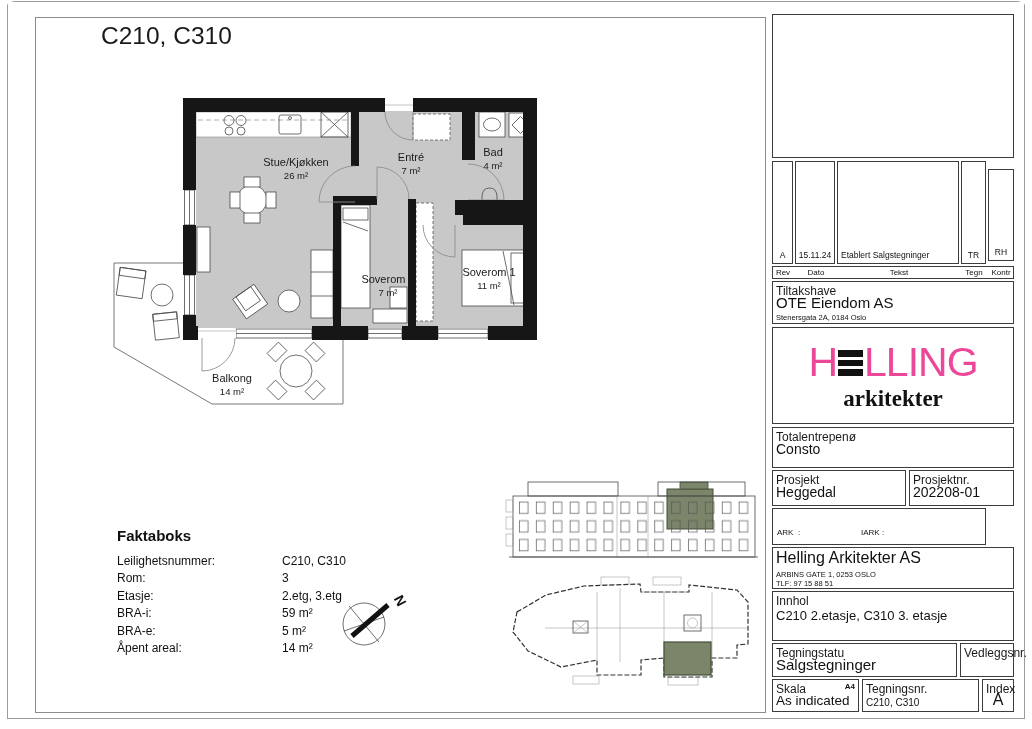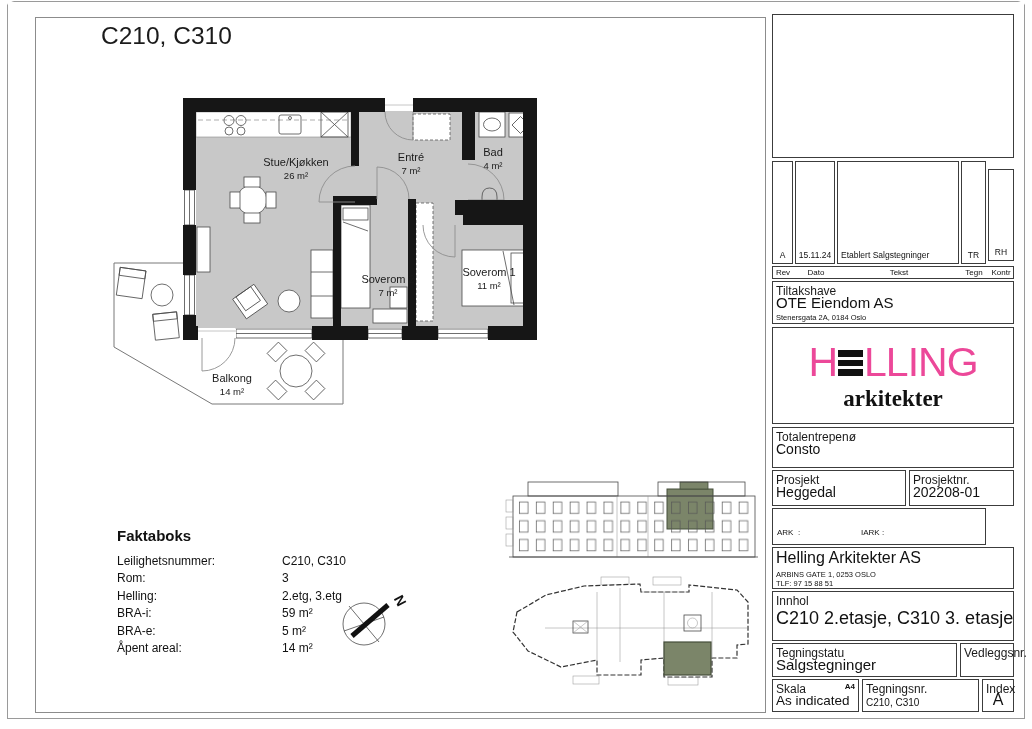--- a/index.html
+++ b/index.html
@@ -254,21 +254,21 @@
     <h3>Faktaboks</h3>
     <div class="frow">
         <span class="fl">Leilighetsnummer:</span>
         <span>C210, C310</span>
       </div>
     <div class="frow">
         <span class="fl">Rom:</span>
         <span>3</span>
       </div>
     <div class="frow">
-        <span class="fl">Helling:</span>
+        <span class="fl">Etasje:</span>
         <span>2.etg, 3.etg</span>
       </div>
     <div class="frow">
         <span class="fl">BRA-i:</span>
         <span>59 m²</span>
       </div>
     <div class="frow">
         <span class="fl">BRA-e:</span>
         <span>5 m²</span>
       </div>
@@ -346,21 +346,21 @@
     </div>
 
     <div class="tb" style="left:0;top:533px;width:242px;height:42px;">
       <div style="position:absolute;left:3px;top:1px;font-size:16px;white-space:nowrap;">Helling Arkitekter AS</div>
       <div class="sm" style="top:22px;">ARBINS GATE 1, 0253 OSLO</div>
       <div class="sm" style="top:31px;">TLF: 97 15 88 51</div>
     </div>
 
     <div class="tb" style="left:0;top:577px;width:242px;height:50px;">
       <div class="lbl">Innhol</div>
-      <div style="position:absolute;left:3px;top:16px;font-size:18px;white-space:nowrap;">C210 2.etasje, C310 3. etasje</div>
+      <div style="position:absolute;left:3px;top:16px;font-size:13px;white-space:nowrap;">C210 2.etasje, C310 3. etasje</div>
     </div>
 
     <div class="tb" style="left:0;top:629px;width:185px;height:34px;">
       <div class="lbl">Tegningstatu</div>
       <div style="position:absolute;left:3px;top:12px;font-size:15px;">Salgstegninger</div>
     </div>
     <div class="tb" style="left:188px;top:629px;width:54px;height:34px;">
       <div class="lbl">Vedleggsnr.</div>
     </div>
 

